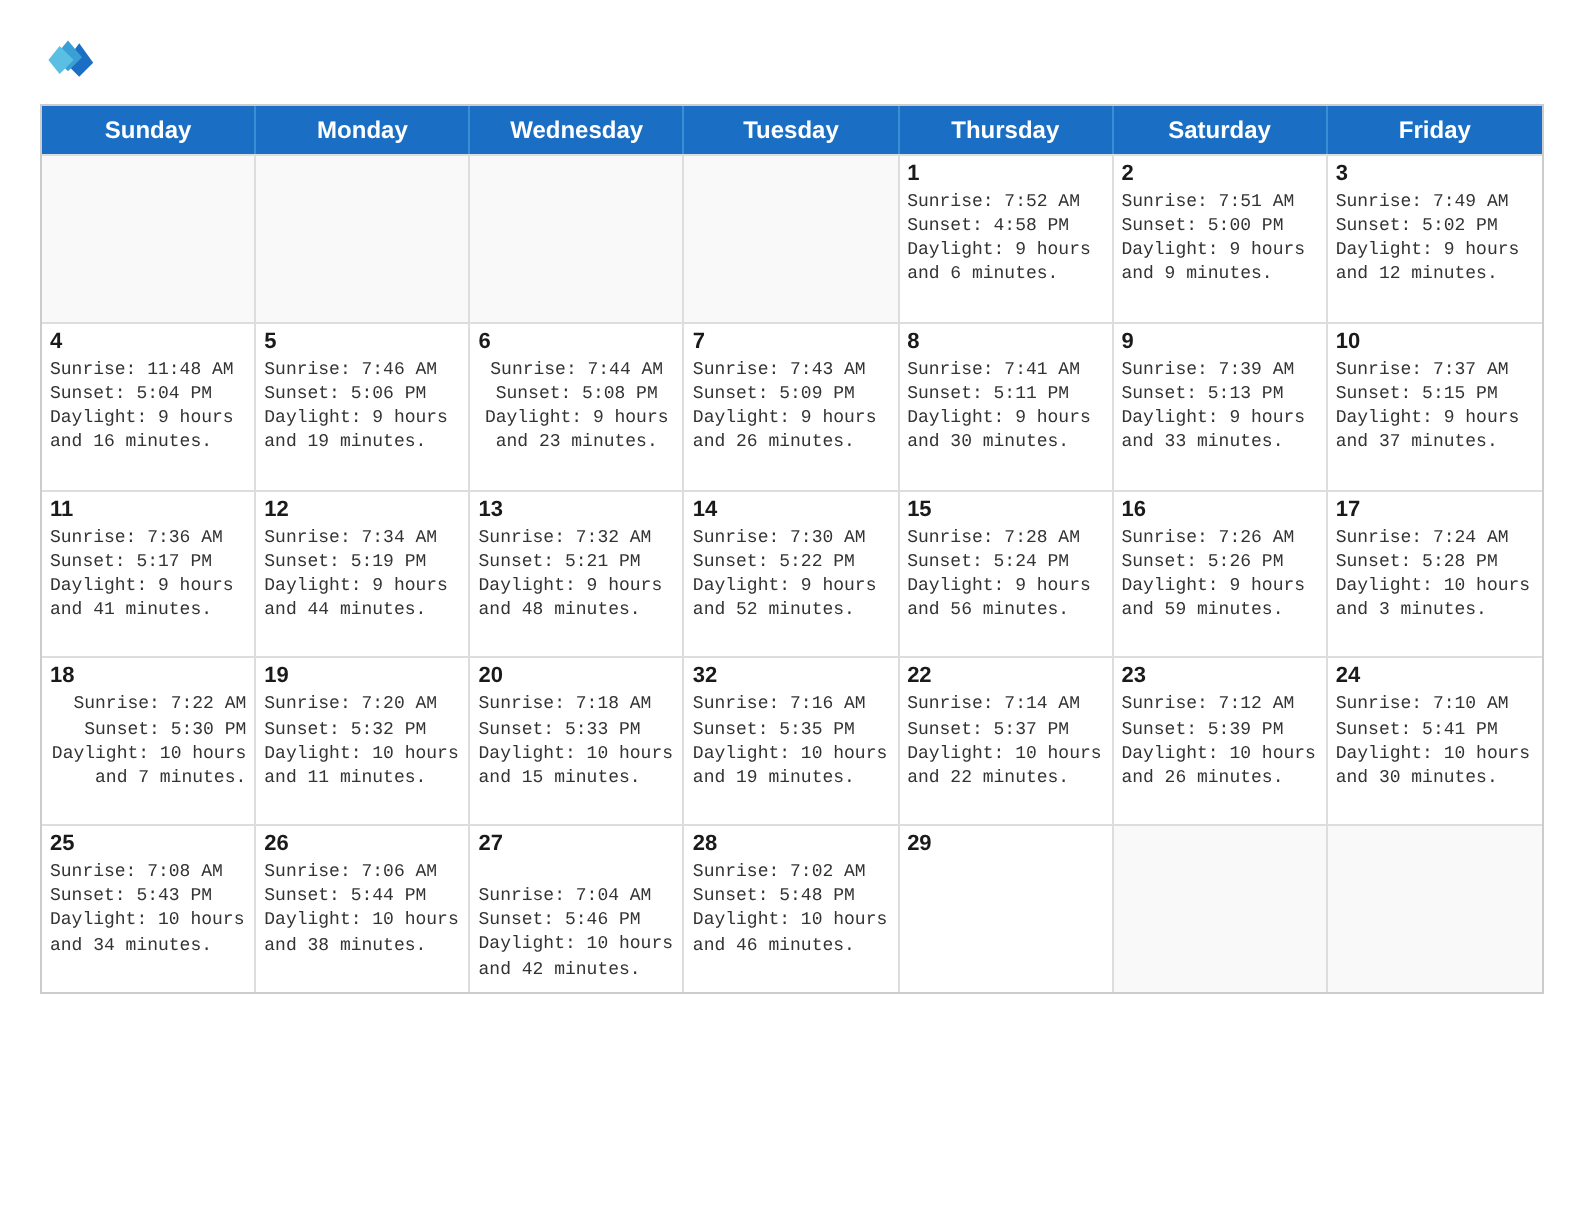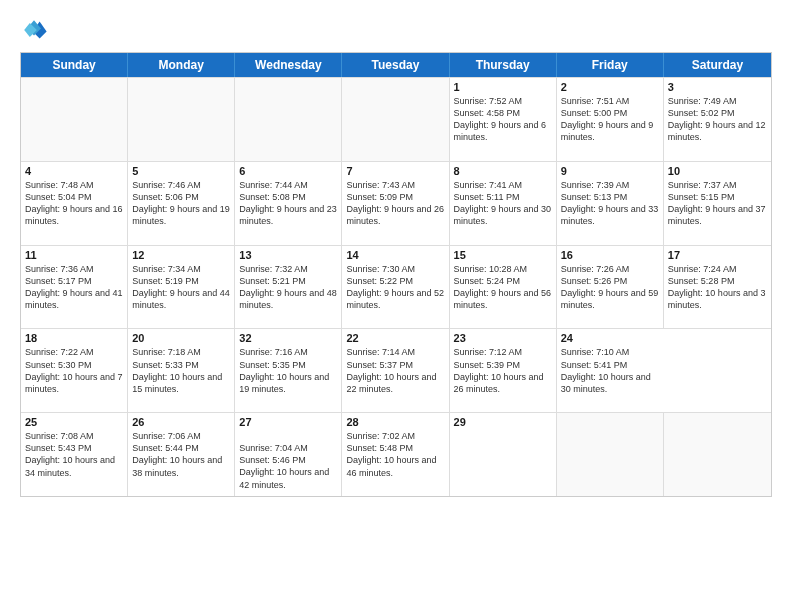--- a/index.html
+++ b/index.html
@@ -98,20 +98,21 @@
     .day-num {
       font-size: 11px;
       font-weight: bold;
       color: #1a1a1a;
       margin-bottom: 2px;
     }
     .day-info {
       font-size: 9px;
       line-height: 1.35;
       color: #333;
+      font-family: Liberation Mono, monospace;
     }
   </style>
 </head>
 <body>
 
 <div class="page">
   <div class="header">
     <div class="logo">
       <svg class="logo-icon" viewBox="0 0 40 40">
         <polygon points="28,8 38,22 28,32 18,22" fill="#1a6fc4"></polygon>
@@ -129,22 +130,22 @@
     </div>
   </div>
 
   <div class="calendar">
     <div class="cal-header-row">
     <div class="cal-header-cell">Sunday</div>
         <div class="cal-header-cell">Monday</div>
         <div class="cal-header-cell">Wednesday</div>
         <div class="cal-header-cell">Tuesday</div>
         <div class="cal-header-cell">Thursday</div>
+        <div class="cal-header-cell">Saturday</div>
         <div class="cal-header-cell">Friday</div>
-        <div class="cal-header-cell">Saturday</div>
       </div>
     <div class="cal-body">
     <div class="cal-row">
           <div class="cal-cell empty"></div>
           <div class="cal-cell empty"></div>
           <div class="cal-cell empty"></div>
           <div class="cal-cell empty"></div>
           <div class="cal-cell">
             <div class="day-num">1</div>
             <div class="day-info" style="white-space: pre-line;">Sunrise: 7:52 AM
@@ -160,33 +161,33 @@
           <div class="cal-cell">
             <div class="day-num">3</div>
             <div class="day-info" style="white-space: pre-line;">Sunrise: 7:49 AM
 Sunset: 5:02 PM
 Daylight: 9 hours and 12 minutes.</div>
           </div>
         </div>
         <div class="cal-row">
           <div class="cal-cell">
             <div class="day-num">4</div>
-            <div class="day-info" style="white-space: pre-line;">Sunrise: 7:48 AM
+            <div class="day-info" style="white-space: pre-line;">Sunrise: 11:48 AM
 Sunset: 5:04 PM
 Daylight: 9 hours and 16 minutes.</div>
           </div>
           <div class="cal-cell">
             <div class="day-num">5</div>
             <div class="day-info" style="white-space: pre-line;">Sunrise: 7:46 AM
 Sunset: 5:06 PM
 Daylight: 9 hours and 19 minutes.</div>
           </div>
           <div class="cal-cell">
             <div class="day-num">6</div>
-            <div class="day-info" style="white-space: pre-line;">Sunrise: 7:44 AM
+            <div class="day-info" style="white-space: pre-line; text-align: center;">Sunrise: 7:44 AM
 Sunset: 5:08 PM
 Daylight: 9 hours and 23 minutes.</div>
           </div>
           <div class="cal-cell">
             <div class="day-num">7</div>
             <div class="day-info" style="white-space: pre-line;">Sunrise: 7:43 AM
 Sunset: 5:09 PM
 Daylight: 9 hours and 26 minutes.</div>
           </div>
           <div class="cal-cell">
@@ -228,43 +229,49 @@
 Daylight: 9 hours and 48 minutes.</div>
           </div>
           <div class="cal-cell">
             <div class="day-num">14</div>
             <div class="day-info" style="white-space: pre-line;">Sunrise: 7:30 AM
 Sunset: 5:22 PM
 Daylight: 9 hours and 52 minutes.</div>
           </div>
           <div class="cal-cell">
             <div class="day-num">15</div>
-            <div class="day-info" style="white-space: pre-line;">Sunrise: 10:28 AM
+            <div class="day-info" style="white-space: pre-line;">Sunrise: 7:28 AM
 Sunset: 5:24 PM
 Daylight: 9 hours and 56 minutes.</div>
           </div>
           <div class="cal-cell">
             <div class="day-num">16</div>
             <div class="day-info" style="white-space: pre-line;">Sunrise: 7:26 AM
 Sunset: 5:26 PM
 Daylight: 9 hours and 59 minutes.</div>
           </div>
           <div class="cal-cell">
             <div class="day-num">17</div>
             <div class="day-info" style="white-space: pre-line;">Sunrise: 7:24 AM
 Sunset: 5:28 PM
 Daylight: 10 hours and 3 minutes.</div>
           </div>
         </div>
         <div class="cal-row">
           <div class="cal-cell">
             <div class="day-num">18</div>
-            <div class="day-info" style="white-space: pre-line;">Sunrise: 7:22 AM
+            <div class="day-info" style="white-space: pre-line; text-align: right;">Sunrise: 7:22 AM
 Sunset: 5:30 PM
 Daylight: 10 hours and 7 minutes.</div>
+          </div>
+          <div class="cal-cell">
+            <div class="day-num">19</div>
+            <div class="day-info" style="white-space: pre-line;">Sunrise: 7:20 AM
+Sunset: 5:32 PM
+Daylight: 10 hours and 11 minutes.</div>
           </div>
           <div class="cal-cell">
             <div class="day-num">20</div>
             <div class="day-info" style="white-space: pre-line;">Sunrise: 7:18 AM
 Sunset: 5:33 PM
 Daylight: 10 hours and 15 minutes.</div>
           </div>
           <div class="cal-cell">
             <div class="day-num">32</div>
             <div class="day-info" style="white-space: pre-line;">Sunrise: 7:16 AM

